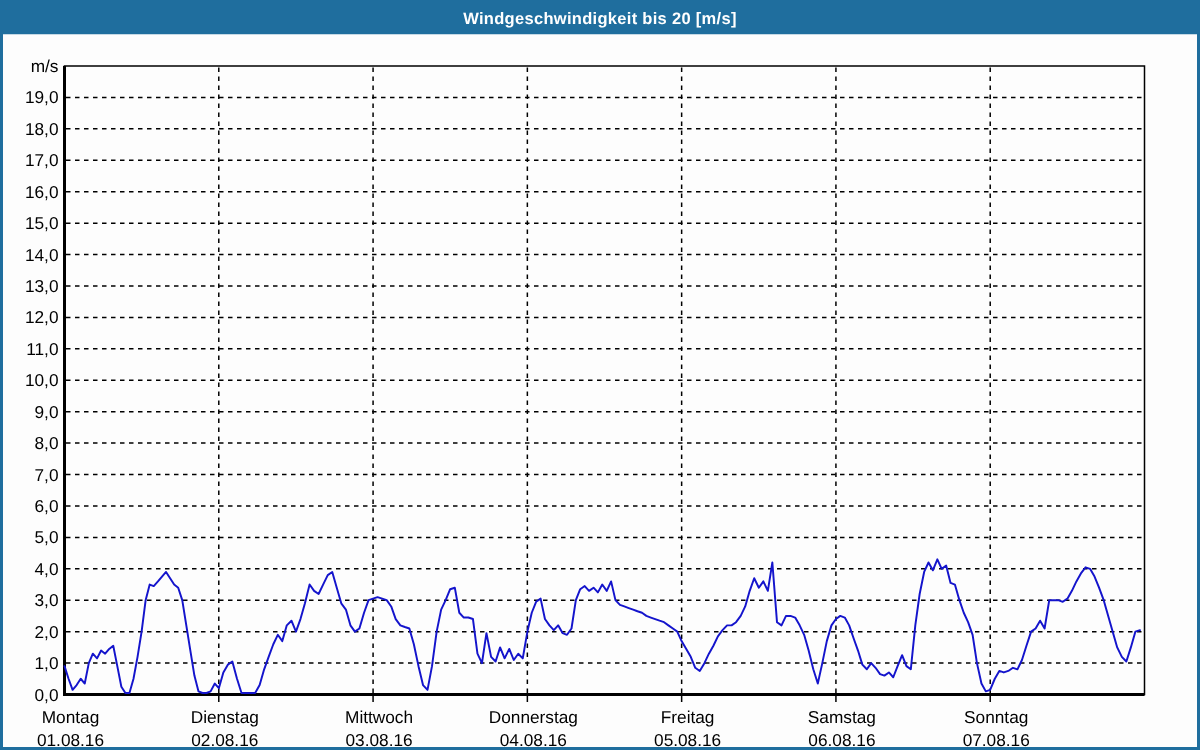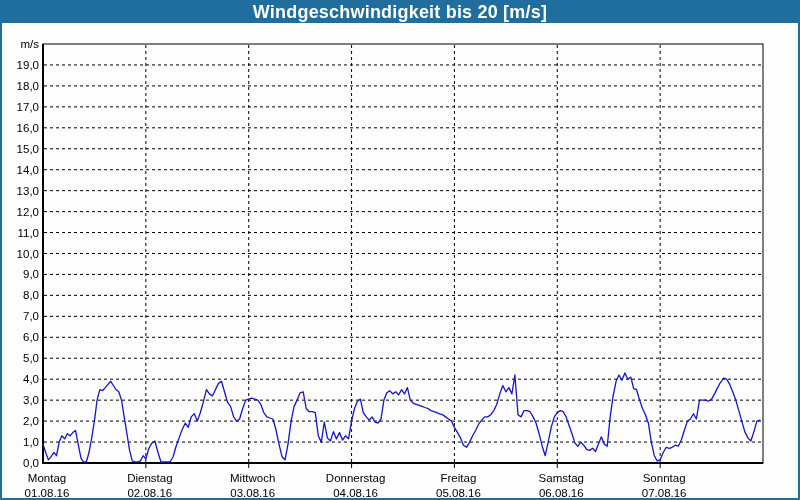--- a/index.html
+++ b/index.html
@@ -4,21 +4,21 @@
 <style>
   html,body{margin:0;padding:0;background:#ffffff;font-family:"Liberation Sans",sans-serif;}
   .window{
     position:relative;width:800px;height:500px;box-sizing:border-box;
     background:#fdfdfd;border:2px solid #1f6e9e;overflow:hidden;
   }
   .titlebar{
     position:absolute;left:0;top:0;width:100%;height:21px;
     background:#1f6e9e;color:#ffffff;display:flex;align-items:center;justify-content:center;
   }
-  .titlebar span{font-size:18px;font-weight:bold;letter-spacing:0.2px;}
+  .titlebar span{font-size:11px;font-weight:bold;letter-spacing:0.2px;}
   .chart-region{position:absolute;left:0;top:21px;width:796px;height:475px;background:#fdfdfd;}
   svg text{font-family:"Liberation Sans",sans-serif;fill:#000000;}
 </style>
 </head>
 <body>
 
 <div class="window" style="border-color: rgb(31, 110, 158);">
   <div class="titlebar" style="background: rgb(31, 110, 158);">
     <span style="color: rgb(255, 255, 255);">Windgeschwindigkeit bis 20 [m/s]</span>
   </div>

